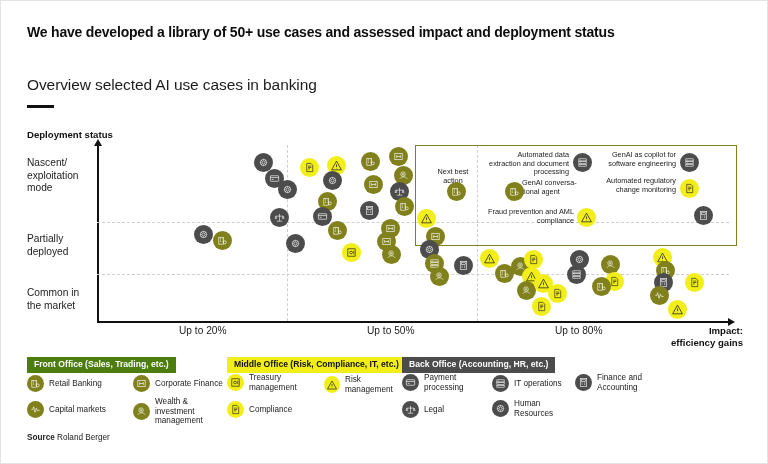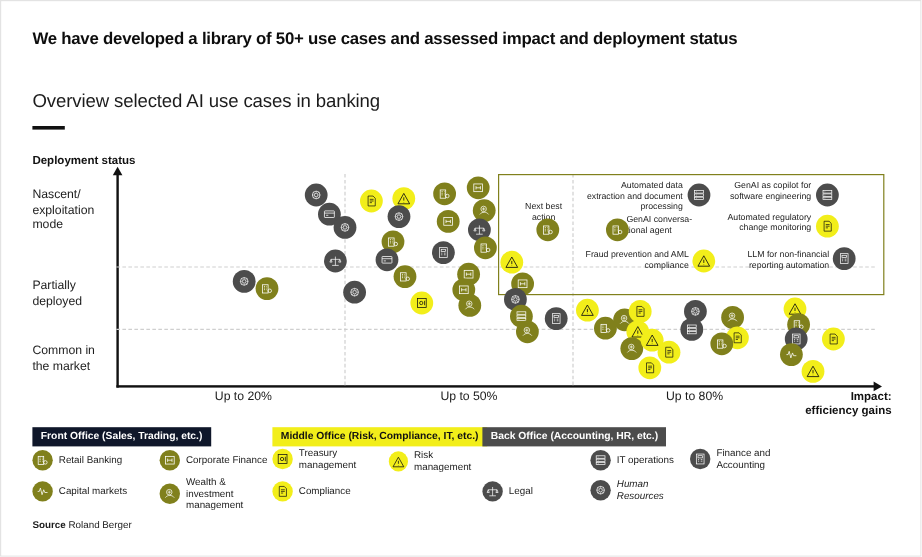--- a/index.html
+++ b/index.html
@@ -95,21 +95,21 @@
   .bub.yellow{background:#f2ee1a;}
   .bub.tri{background:transparent;}
 
   
   .legend{position:absolute;left:26px;top:352px;width:716px;height:74px;}
   .lg-col{position:absolute;top:0;}
   .lg-head{
     display:inline-block;padding:2.5px 7px 3.5px 7px;
     font-size:8.6px;font-weight:bold;white-space:nowrap;line-height:10px;
   }
-  .lg-head.olive{background:#0f172a;color:#fff;}
+  .lg-head.olive{background:#4d7c0f;color:#fff;}
   .lg-head.yellow{background:#f2ee1a;color:#111;}
   .lg-head.dark{background:#4c4c4c;color:#fff;}
   .lg-item{position:absolute;display:flex;align-items:center;gap:5px;}
   .lg-txt{font-size:8.2px;line-height:9.6px;color:#1c1c1c;}
   .src{
     position:absolute;left:26px;top:432px;font-size:8.2px;color:#1c1c1c;
   }
   .src b{font-weight:bold;}
   .logo{
     position:absolute;right:24px;top:404px;text-align:left;
@@ -159,21 +159,20 @@
     </div>
 
     <div class="callout" style="left:388px;top:16px;width:320px;height:99px;"></div>
 
     <div class="co-label c" style="left:400px;top:39px;width:52px;">Next best action</div>
     <div class="co-label" style="left:462px;top:22px;width:80px;">Automated data extraction and document processing</div>
     <div class="co-label" style="left:577px;top:22px;width:72px;">GenAI as copilot for software engineering</div>
     <div class="co-label l" style="left:495px;top:50px;width:66px;">GenAI conversa- tional agent</div>
     <div class="co-label" style="left:577px;top:48px;width:72px;">Automated regulatory change monitoring</div>
     <div class="co-label" style="left:455px;top:79px;width:92px;">Fraud prevention and AML compliance</div>
-    <div class="co-label" style="left:572px;top:79px;width:92px;">LLM for non-financial reporting automation</div>
 
     <div class="bub dark" style="left:546px;top:24px;width:19px;height:19px;">
         <svg viewBox="0 0 24 24" width="11" height="11" fill="none" stroke="#fff" stroke-width="1.3">
           <rect x="4" y="4" width="16" height="4.5"></rect>
           <rect x="4" y="10" width="16" height="4.5"></rect>
           <rect x="4" y="16" width="16" height="4"></rect>
           <path d="M7 6.2h1M7 12.2h1M7 18h1"></path>
         </svg>
       </div>
     <div class="bub dark" style="left:653px;top:24px;width:19px;height:19px;">
@@ -620,20 +619,29 @@
               <path d="M6 3h9l4 4v14H6Z"></path>
               <path d="M9 9h7M9 12h7M9 15h4"></path>
             </svg>
           </span>
         <span class="lg-txt">Compliance</span>
       </div>
     </div>
 
     <div class="lg-col" style="left:375px;width:250px;">
       <span class="lg-head dark">Back Office (Accounting, HR, etc.)</span>
+      <div class="lg-item" style="left:0px;top:20px;width:80px;">
+        <span class="bub dark" style="position:relative;width:17px;height:17px;flex:0 0 auto;">
+            <svg viewBox="0 0 24 24" width="11" height="11" fill="none" stroke="#fff" stroke-width="1.4">
+              <rect x="3" y="6" width="18" height="12" rx="1"></rect>
+              <path d="M3 10h18M6 14h4"></path>
+            </svg>
+          </span>
+        <span class="lg-txt">Payment processing</span>
+      </div>
       <div class="lg-item" style="left:90px;top:22px;">
         <span class="bub dark" style="position:relative;width:17px;height:17px;">
             <svg viewBox="0 0 24 24" width="11" height="11" fill="none" stroke="#fff" stroke-width="1.3">
               <rect x="4" y="4" width="16" height="4.5"></rect>
               <rect x="4" y="10" width="16" height="4.5"></rect>
               <rect x="4" y="16" width="16" height="4"></rect>
               <path d="M7 6.2h1M7 12.2h1M7 18h1"></path>
             </svg>
           </span>
         <span class="lg-txt">IT operations</span>
@@ -650,21 +658,21 @@
       </div>
       <div class="lg-item" style="left:0px;top:48px;">
         <span class="bub dark" style="position:relative;width:17px;height:17px;">
             <svg viewBox="0 0 24 24" width="11" height="11" fill="none" stroke="#fff" stroke-width="1.3">
               <path d="M12 4v16M6 20h12M4 9h16"></path>
               <path d="M4 9 2 14h4ZM20 9l-2 5h4Z"></path>
             </svg>
           </span>
         <span class="lg-txt">Legal</span>
       </div>
-      <div class="lg-item" style="left:90px;top:46px;width:80px;font-style:italic;">
+      <div class="lg-item" style="left:90px;top:46px;width:80px;">
         <span class="bub dark" style="position:relative;width:17px;height:17px;flex:0 0 auto;">
             <svg viewBox="0 0 24 24" width="11" height="11" fill="none" stroke="#fff" stroke-width="1.3">
               <circle cx="12" cy="12" r="7"></circle>
               <circle cx="12" cy="12" r="3.2"></circle>
               <path d="M12 5v2.5M12 16.5V19M5 12h2.5M16.5 12H19M7 7l1.8 1.8M15.2 15.2 17 17M17 7l-1.8 1.8M8.8 15.2 7 17"></path>
             </svg>
           </span>
         <span class="lg-txt">Human Resources</span>
       </div>
     </div>

